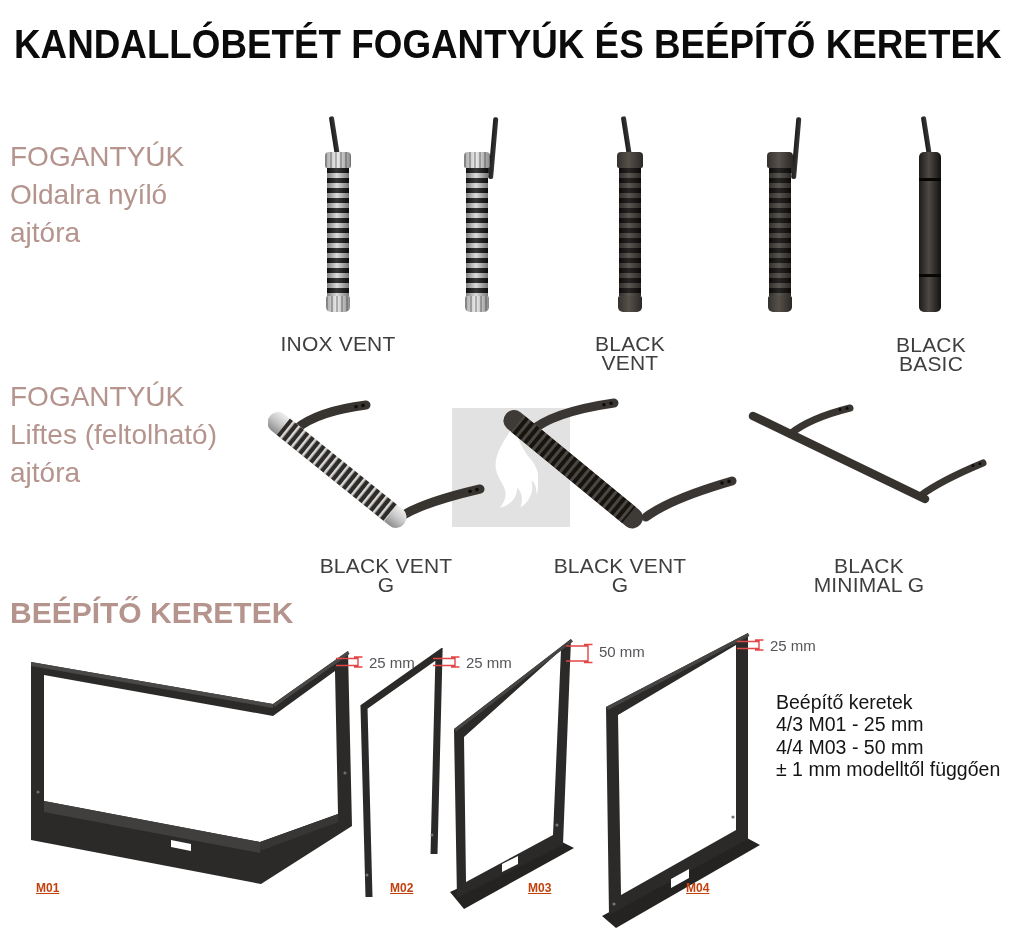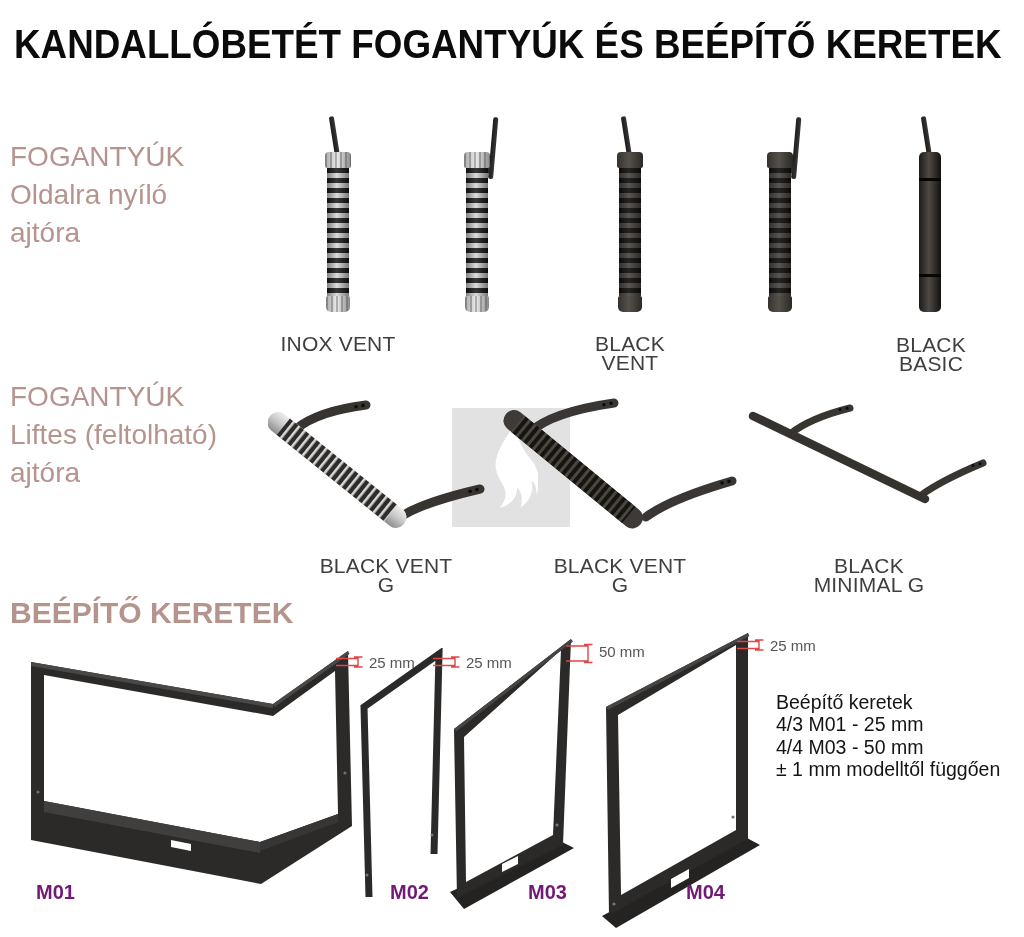--- a/index.html
+++ b/index.html
@@ -5,21 +5,21 @@
   html,body{margin:0;padding:0;background:#fff;}
   .page{position:relative;width:1024px;height:937px;background:#ffffff;overflow:hidden;
         font-family:"Liberation Sans", sans-serif;}
   .abs{position:absolute;}
   .title{left:14px;top:22px;font-size:40px;font-weight:800;color:#0b0b0b;white-space:nowrap;
          letter-spacing:0px;transform:scaleX(.92);transform-origin:left top;}
   .sec-head{color:#b5948e;font-weight:normal;line-height:38px;}
   .sec-head div{font-size:28px;}
   .frames-head{color:#b5948e;font-weight:bold;font-size:30px;}
   .prod-label{font-size:21px;color:#3f3e40;text-align:center;line-height:19px;letter-spacing:.2px;}
-  .model-label{font-weight:bold;font-size:20px;color:#701a75;}
+  .model-label{font-weight:bold;font-size:12px;color:#c2410c;text-decoration:underline;}
   .dim{display:flex;align-items:flex-start;gap:5px;}
   .dim span{font-size:15px;color:#55555a;line-height:14px;padding-top:0px;}
   .info{font-size:19.5px;line-height:22.3px;color:#141414;}
   .wm{background:#e2e2e2;}
   
   .vhandle{width:44px;height:200px;}
   .vhandle i{position:absolute;display:block;}
   .stem{left:19px;top:0;width:5px;height:40px;background:linear-gradient(90deg,#1c1b1a,#3a3836);
         border-radius:2px;transform:rotate(-9deg);transform-origin:50% 100%;}
   .rodp{left:33px;top:1px;width:5px;height:62px;background:linear-gradient(90deg,#1c1b1a,#3a3836);

